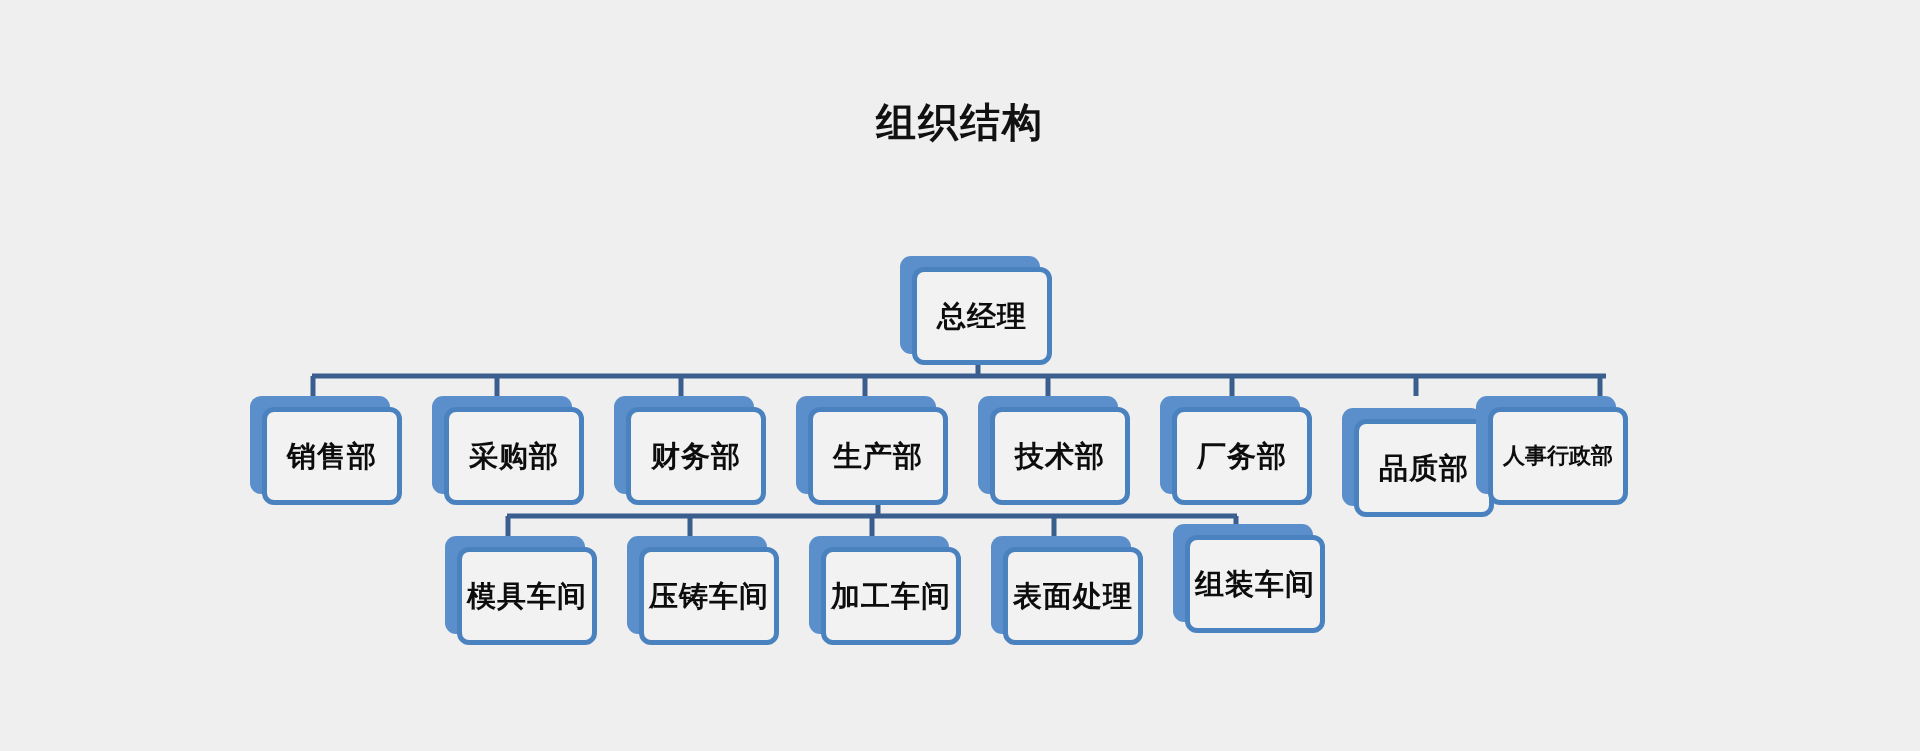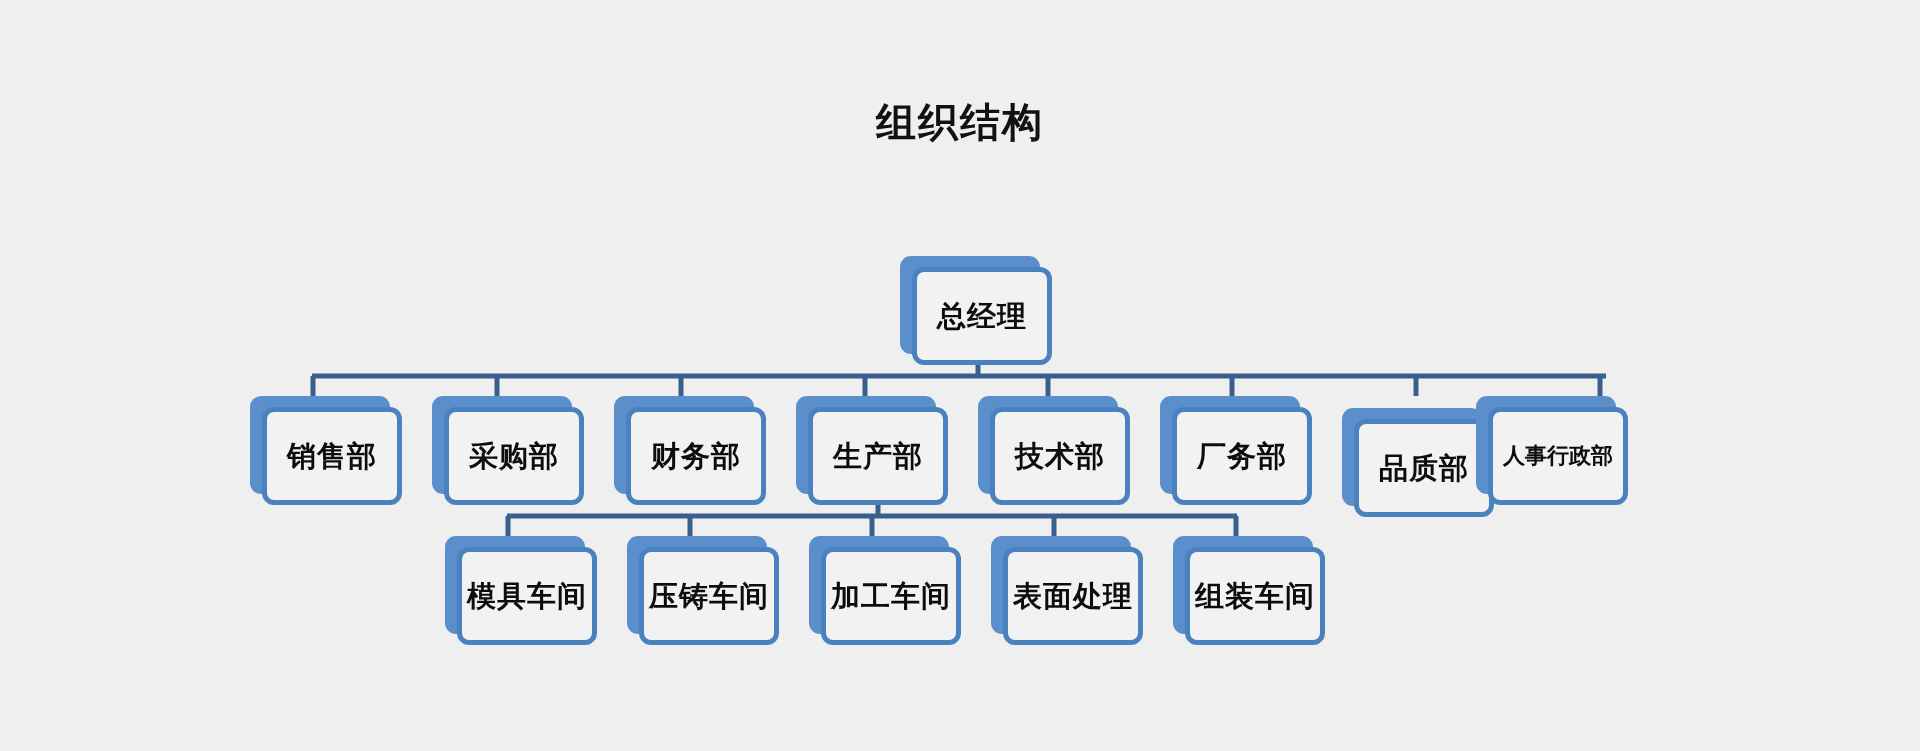--- a/index.html
+++ b/index.html
@@ -209,20 +209,20 @@
     </div>
   </div>
 
   <div class="node" style="left:991px; top:536px; width:140px; height:98px;">
     <div class="plate"></div>
     <div class="card">
       <span class="label">表面处理</span>
     </div>
   </div>
 
-  <div class="node" style="left:1173px; top:536px; width:140px; height:98px;text-align:right;">
+  <div class="node" style="left:1173px; top:524px; width:140px; height:98px;text-align:right;">
     <div class="plate"></div>
     <div class="card">
       <span class="label">组装车间</span>
     </div>
   </div>
 
 </div>
 
 </body></html>

